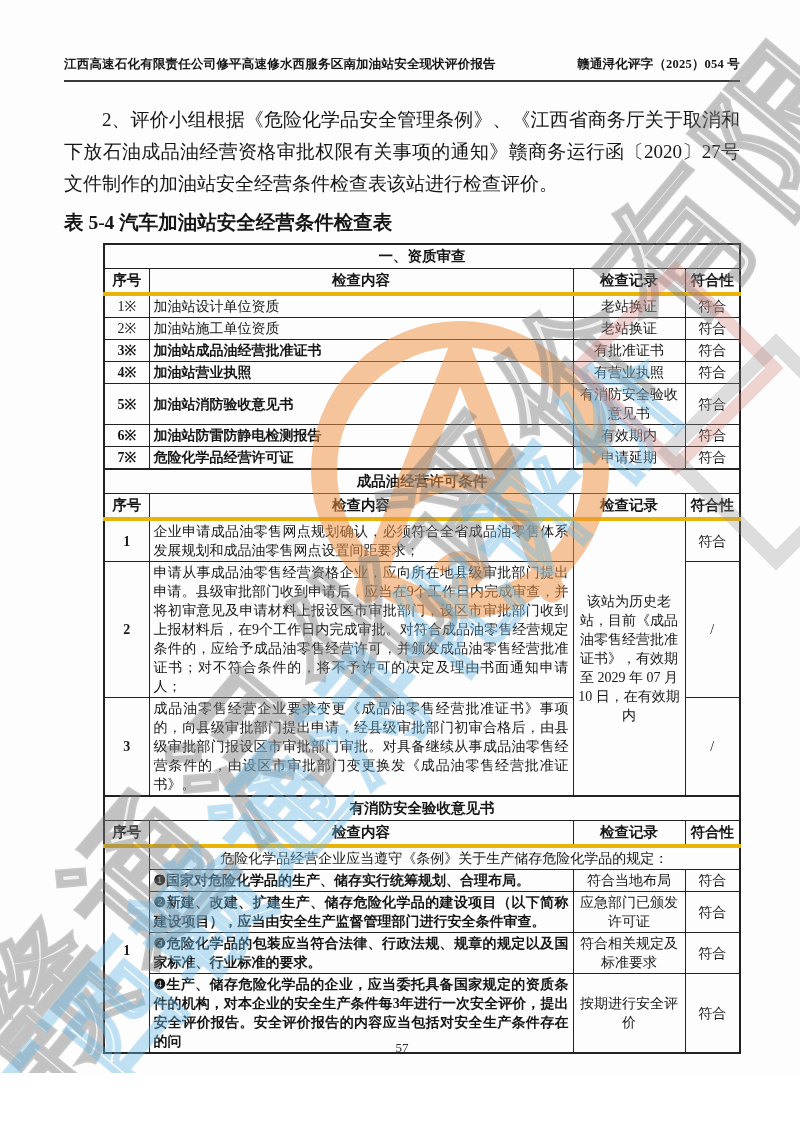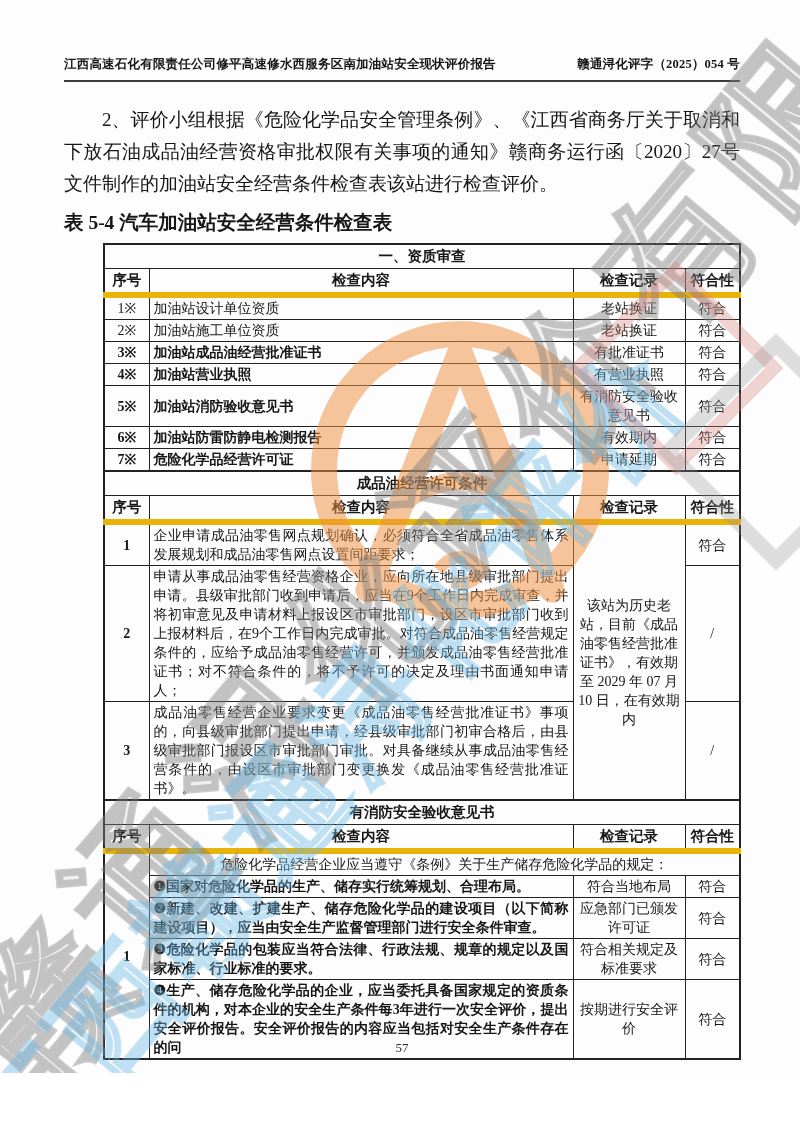--- a/index.html
+++ b/index.html
@@ -20,21 +20,21 @@
   .body-block { position:absolute; left:64px; right:60px; top:104px; }
   .para { font-size:19px; line-height:32px; text-indent:2em; text-align:justify; }
   .table-title { text-align:left; font-weight:bold; font-size:19.5px; margin:9px 0 7px 0; }
   
   table.check { border-collapse:collapse; margin-left:39px; width:636px;
     font-size:14px; line-height:19px; table-layout:fixed; }
   table.check td { border:1px solid #222; padding:1px 4px; vertical-align:middle; }
   table.check { border:2px solid #222; }
   tr.sec-title td { border-top:2px solid #222; border-bottom:1px solid #222;
     text-align:center; font-weight:bold; font-size:14.5px; padding:2px 0; }
-  tr.col-head td { border-bottom:6px solid #eab308; text-align:center; font-weight:bold; font-size:14.5px; padding:2px 0; }
+  tr.col-head td { border-bottom:4px solid #eab308; text-align:center; font-weight:bold; font-size:14.5px; padding:2px 0; }
   td.c { text-align:center; }
   td.content { text-align:justify; }
   tr.emph td.seq, tr.emph td.content { font-weight:bold; }
   td.record { text-align:center;margin-left:28px; }
   tr.r2 td { height:40px; }
   
   .page-number { position:absolute; left:4px; right:0; top:1040px; text-align:center;
     font-size:13px; color:#2c2c2c; }
   
   .wm { position:absolute; pointer-events:none; z-index:5; }

